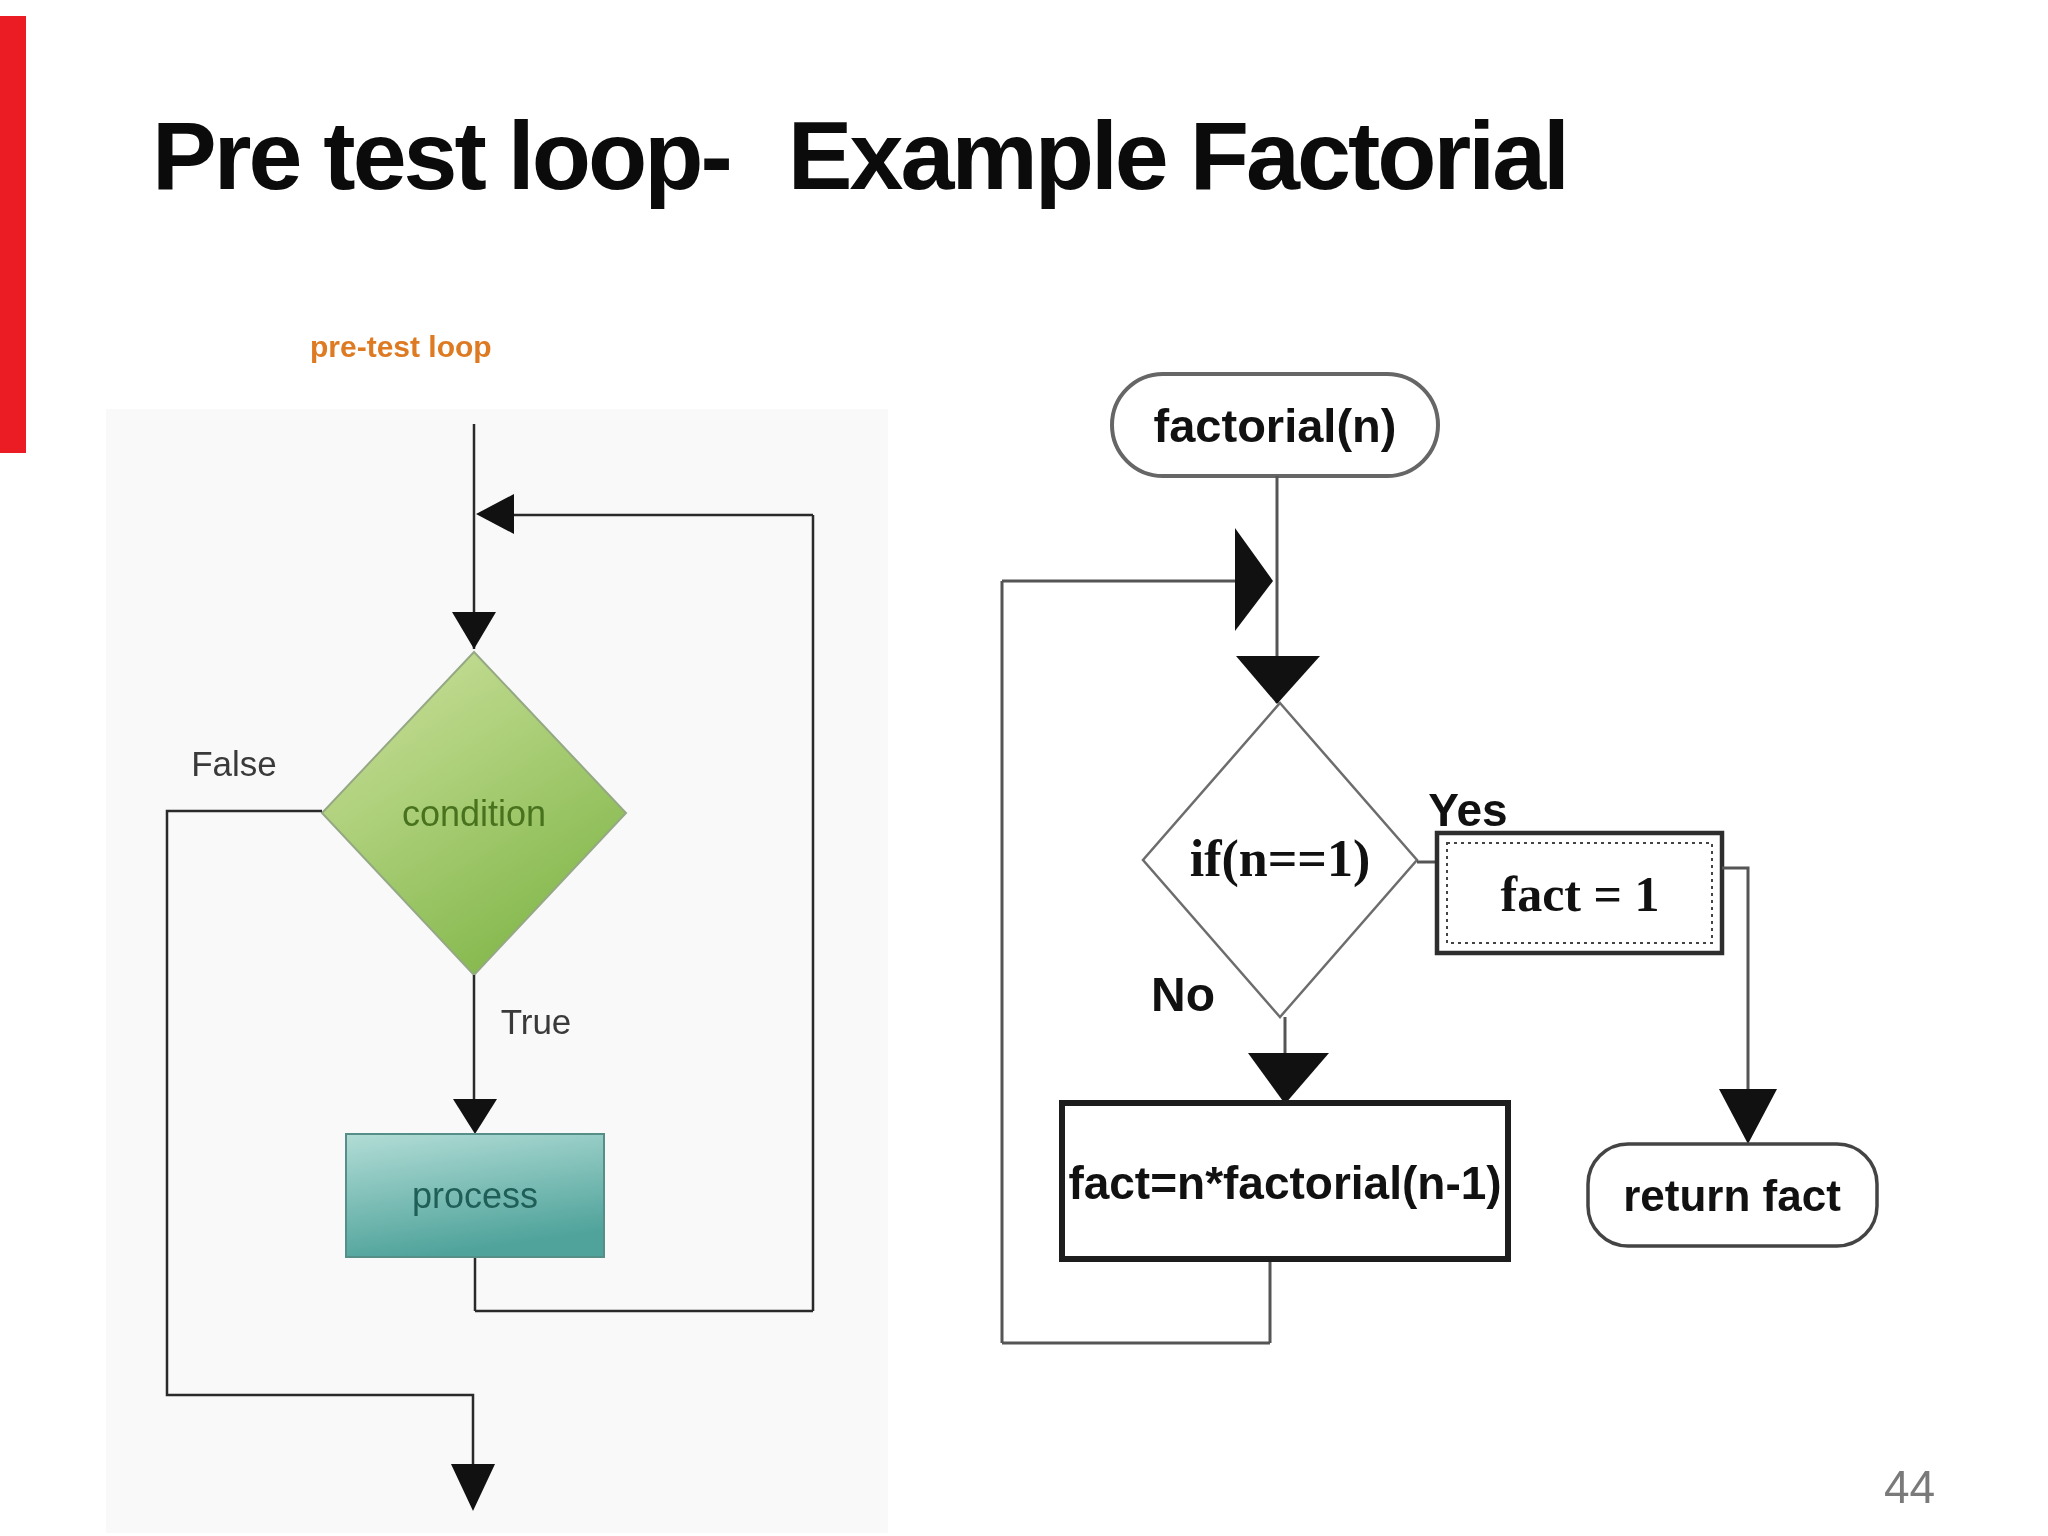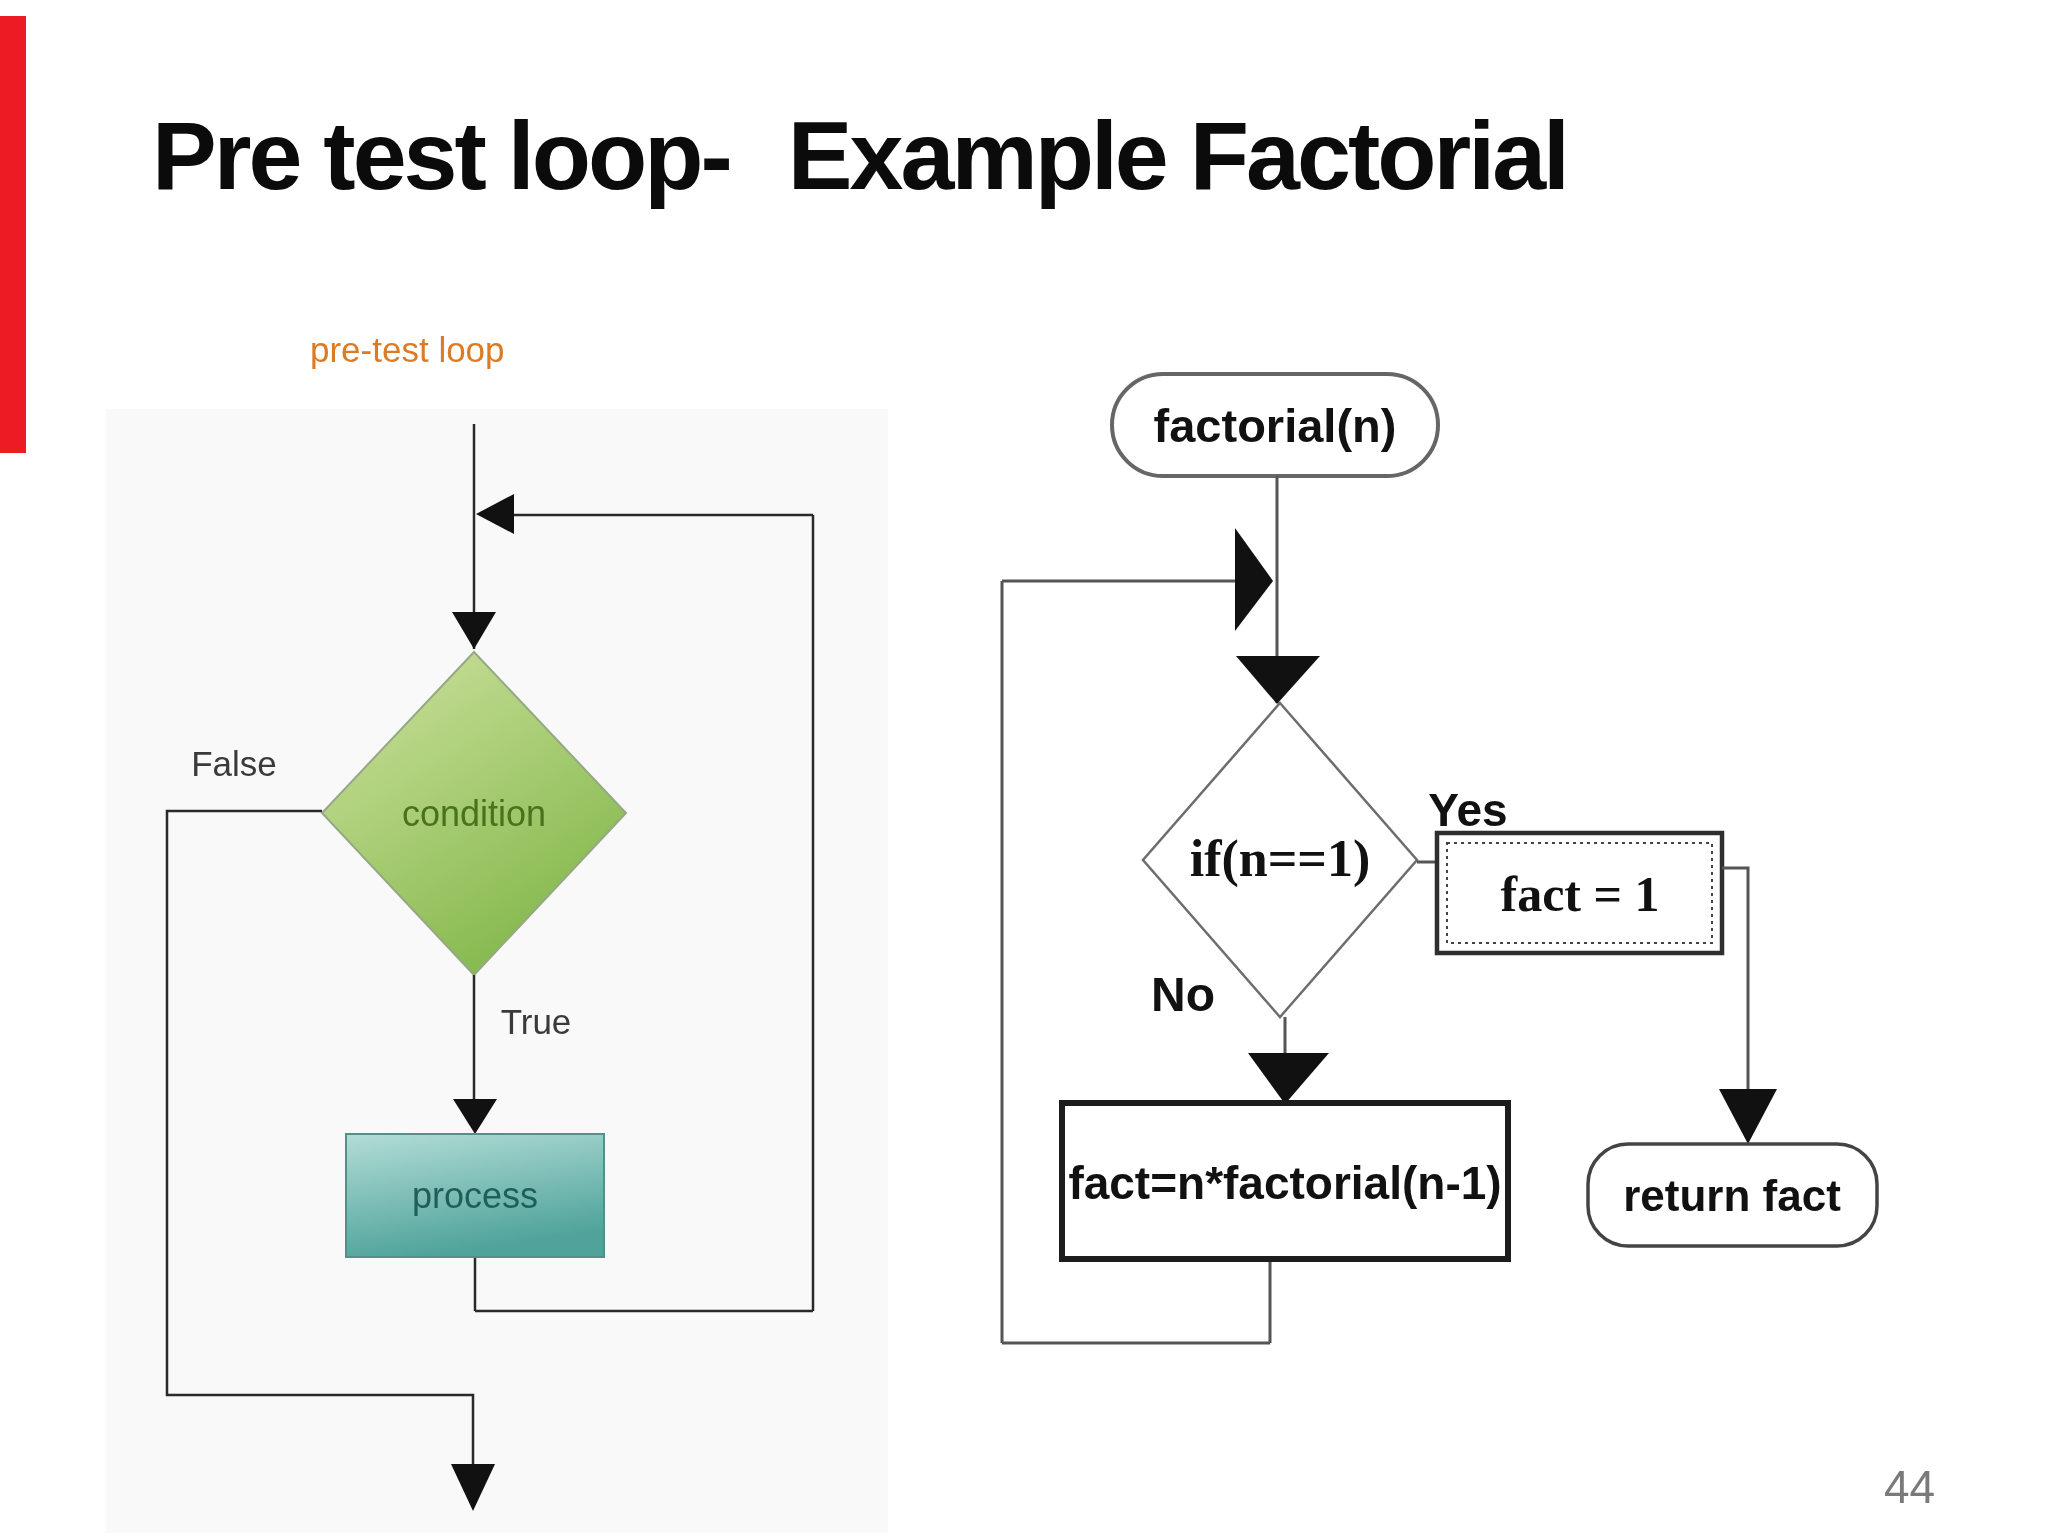--- a/index.html
+++ b/index.html
@@ -11,21 +11,21 @@
     position:absolute;left:0;top:0;width:26px;height:437px;background:#ec1c24;
   }
   #title{
     position:absolute;left:152px;top:84px;
     font-size:97px;font-weight:700;color:#0b0b0b;letter-spacing:-3px;
     white-space:nowrap;
   }
   #title .t2{margin-left:58px;}
   #left-heading{
     position:absolute;left:310px;top:314px;
-    font-size:35px;font-weight:400;color:#dd7a22;letter-spacing:0px;
+    font-size:30px;font-weight:700;color:#dd7a22;letter-spacing:0px;
   }
   #page-number{
     position:absolute;left:1884px;top:1444px;
     font-size:46px;color:#7a7a7a;
   }
   #bottom-rule{
     position:absolute;left:0;top:1531px;width:2048px;height:2px;background:#dcdcdc;
   }
   svg{position:absolute;overflow:visible;}
   .thinline{stroke:#2a2a2a;stroke-width:2.5;fill:none;}

